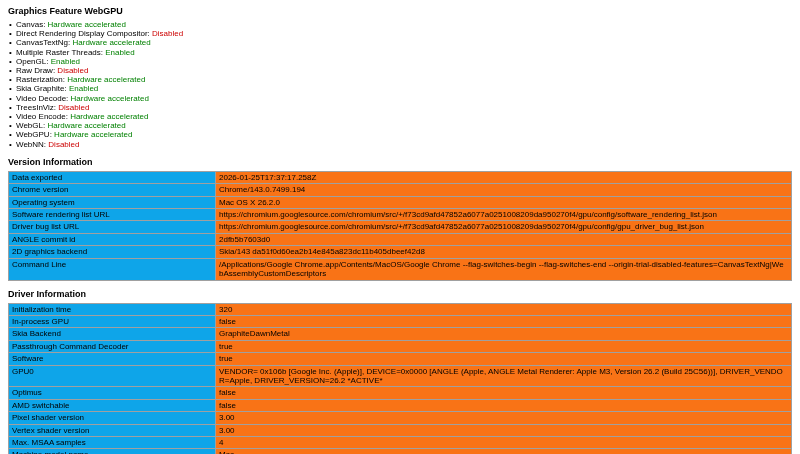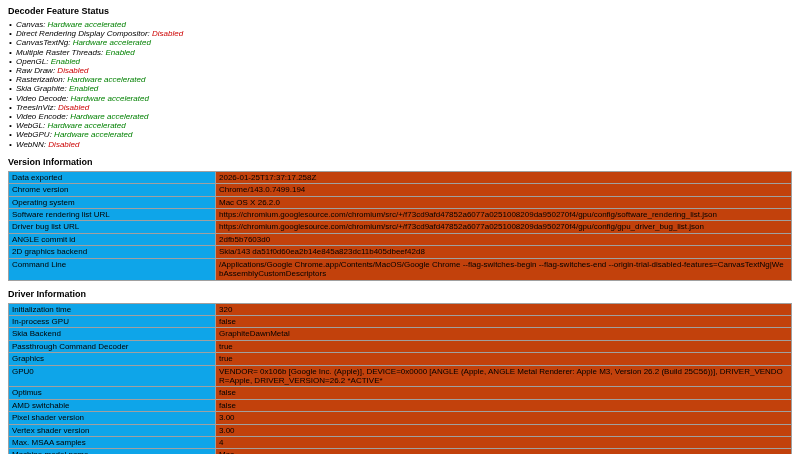--- a/index.html
+++ b/index.html
@@ -23,21 +23,20 @@
     font-size: 9px;
     font-weight: bold;
     margin: 0 0 3px 0;
     padding: 0;
     line-height: 11px;
   }
   ul.feature-list {
     list-style: none;
     margin: 0 0 8px 0;
     padding: 0 0 0 8px;
-    font-style: italic;
   }
   ul.feature-list li {
     line-height: 9.2px;
     font-size: 8px;
     white-space: nowrap;
   }
   ul.feature-list li::before {
     content: "\2022";
     display: inline-block;
     width: 7px;
@@ -61,31 +60,31 @@
     line-height: 9.4px;
     vertical-align: top;
     word-break: break-all;
     overflow-wrap: anywhere;
   }
   td.key {
     width: 200px;
     background: #0ea5e9;
   }
   td.val {
-    background: #c2410c;
+    background: #f97316;
   }
   .section-block { margin-bottom: 2px; }
 </style>
 </head>
 <body>
 
 <div class="page">
 
   <div class="section-block">
-    <h2 class="section-title">Decoder Feature Status</h2>
+    <h2 class="section-title">Graphics Feature WebGPU</h2>
     <ul class="feature-list">
       <li><span class="feature-name">Canvas:</span> <span class="feature-value status-green">Hardware accelerated</span></li>
       <li><span class="feature-name">Direct Rendering Display Compositor:</span> <span class="feature-value status-red">Disabled</span></li>
       <li><span class="feature-name">CanvasTextNg:</span> <span class="feature-value status-green">Hardware accelerated</span></li>
       <li><span class="feature-name">Multiple Raster Threads:</span> <span class="feature-value status-green">Enabled</span></li>
       <li><span class="feature-name">OpenGL:</span> <span class="feature-value status-green">Enabled</span></li>
       <li><span class="feature-name">Raw Draw:</span> <span class="feature-value status-red">Disabled</span></li>
       <li><span class="feature-name">Rasterization:</span> <span class="feature-value status-green">Hardware accelerated</span></li>
       <li><span class="feature-name">Skia Graphite:</span> <span class="feature-value status-green">Enabled</span></li>
       <li><span class="feature-name">Video Decode:</span> <span class="feature-value status-green">Hardware accelerated</span></li>
@@ -151,21 +150,21 @@
           </tr>
         <tr>
             <td class="key">Skia Backend</td>
             <td class="val">GraphiteDawnMetal</td>
           </tr>
         <tr>
             <td class="key">Passthrough Command Decoder</td>
             <td class="val">true</td>
           </tr>
         <tr>
-            <td class="key">Graphics</td>
+            <td class="key">Software</td>
             <td class="val">true</td>
           </tr>
         <tr>
             <td class="key">GPU0</td>
             <td class="val">VENDOR= 0x106b [Google Inc. (Apple)], DEVICE=0x0000 [ANGLE (Apple, ANGLE Metal Renderer: Apple M3, Version 26.2 (Build 25C56))], DRIVER_VENDOR=Apple, DRIVER_VERSION=26.2 *ACTIVE*</td>
           </tr>
         <tr>
             <td class="key">Optimus</td>
             <td class="val">false</td>
           </tr>

